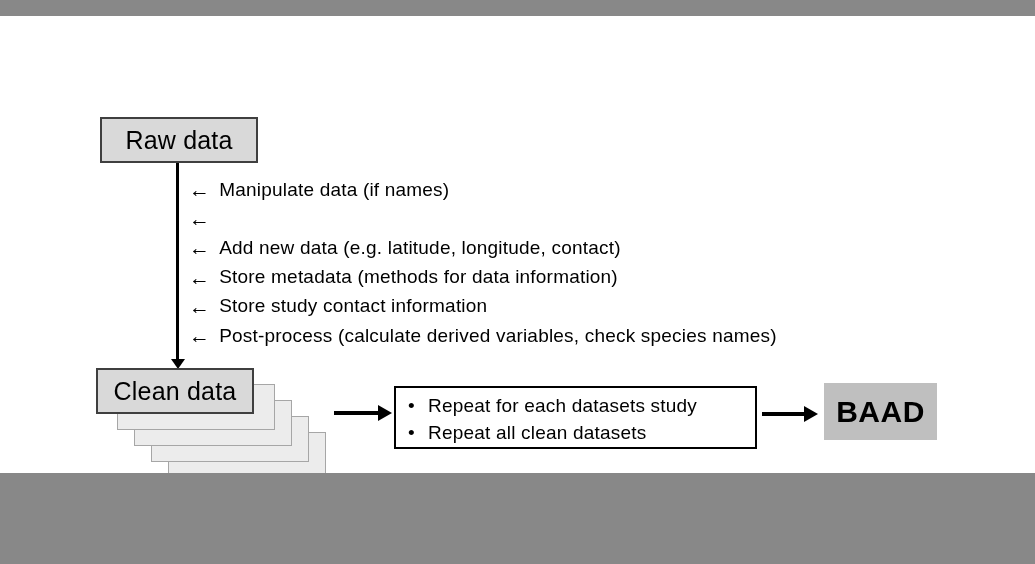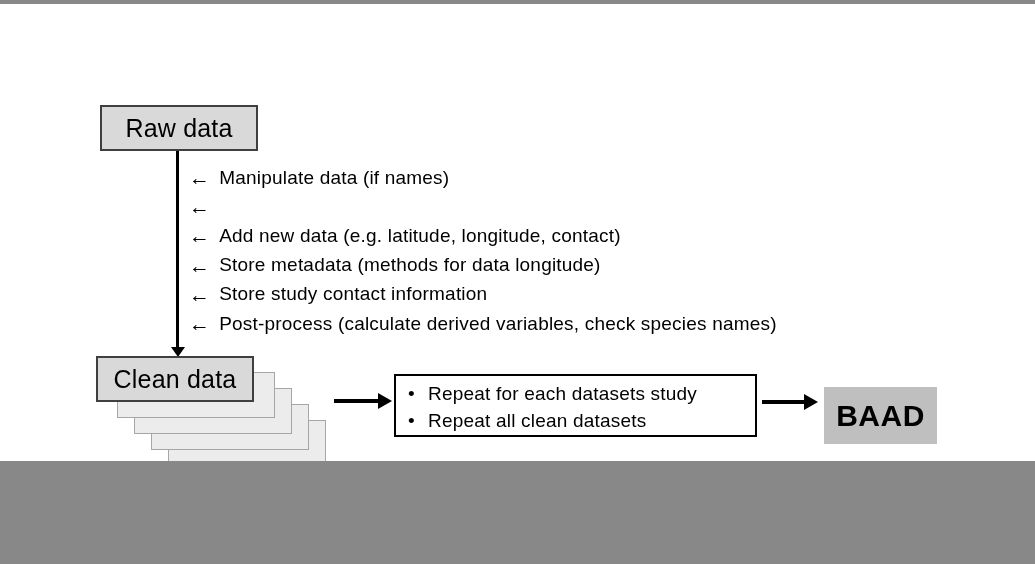--- a/index.html
+++ b/index.html
@@ -14,21 +14,21 @@
   * { margin: 0; padding: 0; box-sizing: border-box; }
   html, body { background: #888; }
   .canvas {
     position: relative;
     width: 1035px;
     height: 457px;
     background: var(--background);
     font-family: "Liberation Sans", sans-serif;
     color: #000;
     overflow: hidden;
-    margin: 4px auto;
+    margin: 16px auto;
   }
 
   
   .node-box {
     position: absolute;
     width: 158px;
     height: 46px;
     background: var(--node-fill);
     border: 2px solid var(--node-border);
     display: flex;
@@ -128,21 +128,21 @@
   }
   .bullet-glyph {
     width: 20px;
     font-size: 19px;
     flex: 0 0 20px;
   }
 
   
   .baad-box {
     position: absolute;
-    left: 824px; top: 383px;
+    left: 824px; top: 367px;
     width: 113px; height: 57px;
     background: var(--baad-fill);
     display: flex;
     align-items: center;
     justify-content: center;
     font-size: 30px;
     font-weight: bold;
     letter-spacing: 0.5px;
   }
 </style>
@@ -165,21 +165,21 @@
     </div>
     <div class="step-row">
       <span class="step-arrow">←</span>
     </div>
     <div class="step-row">
       <span class="step-arrow">←</span>
       <span>Add new data (e.g. latitude, longitude, contact)</span>
     </div>
     <div class="step-row">
       <span class="step-arrow">←</span>
-      <span>Store metadata (methods for data longitude)</span>
+      <span>Store metadata (methods for data information)</span>
     </div>
     <div class="step-row">
       <span class="step-arrow">←</span>
       <span>Store study contact information</span>
     </div>
     <div class="step-row">
       <span class="step-arrow">←</span>
       <span>Post-process (calculate derived variables, check species names)</span>
     </div>
   </div>

